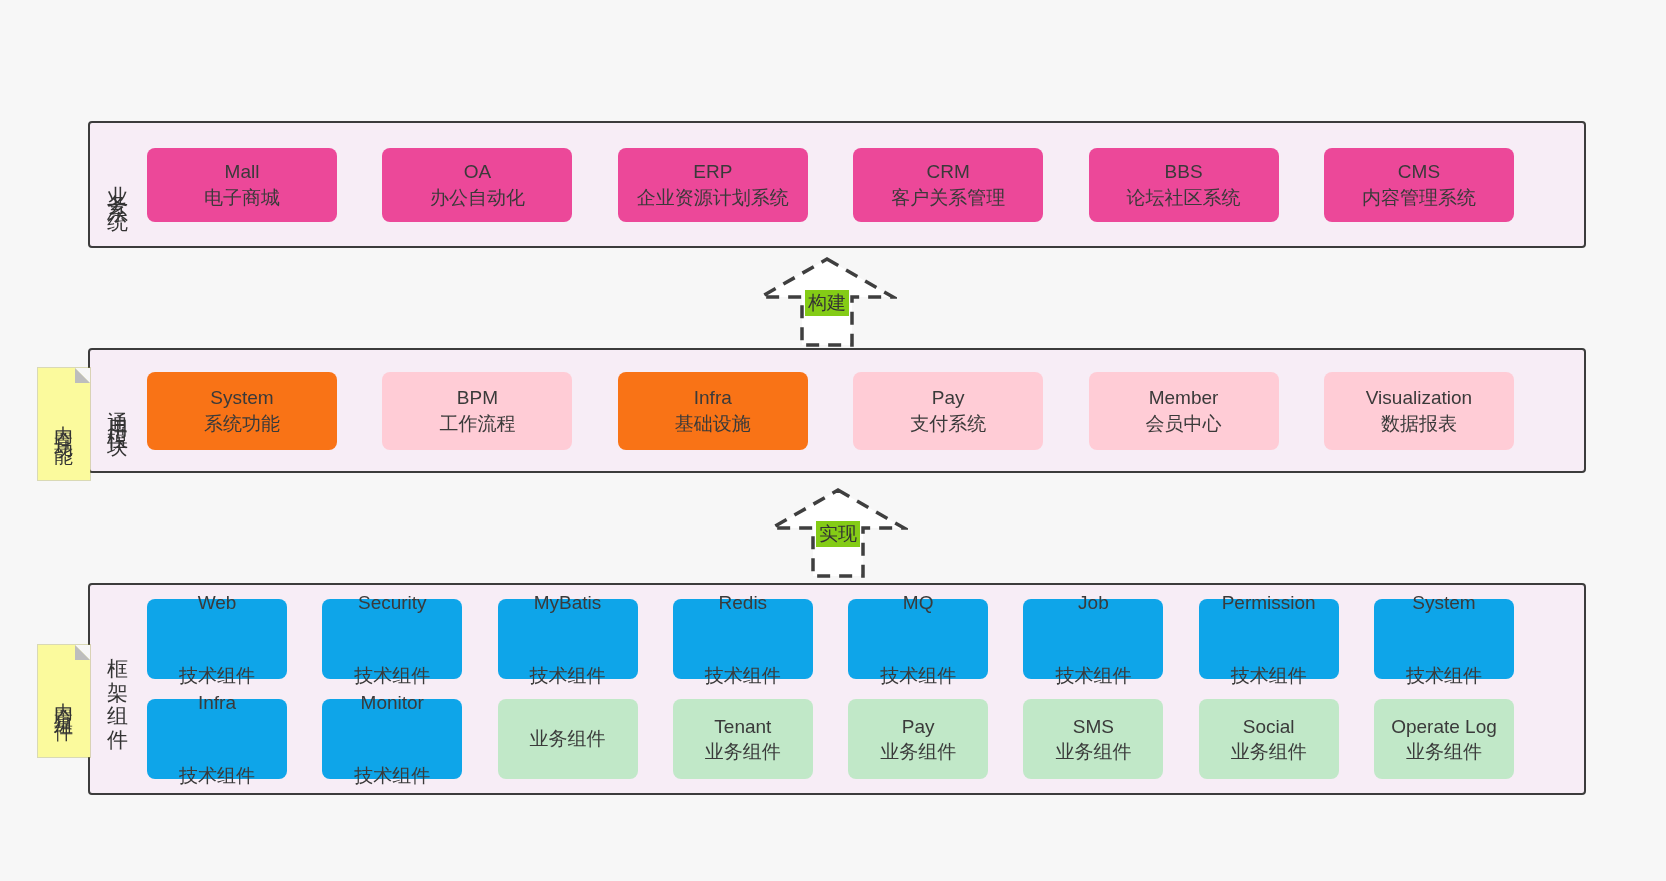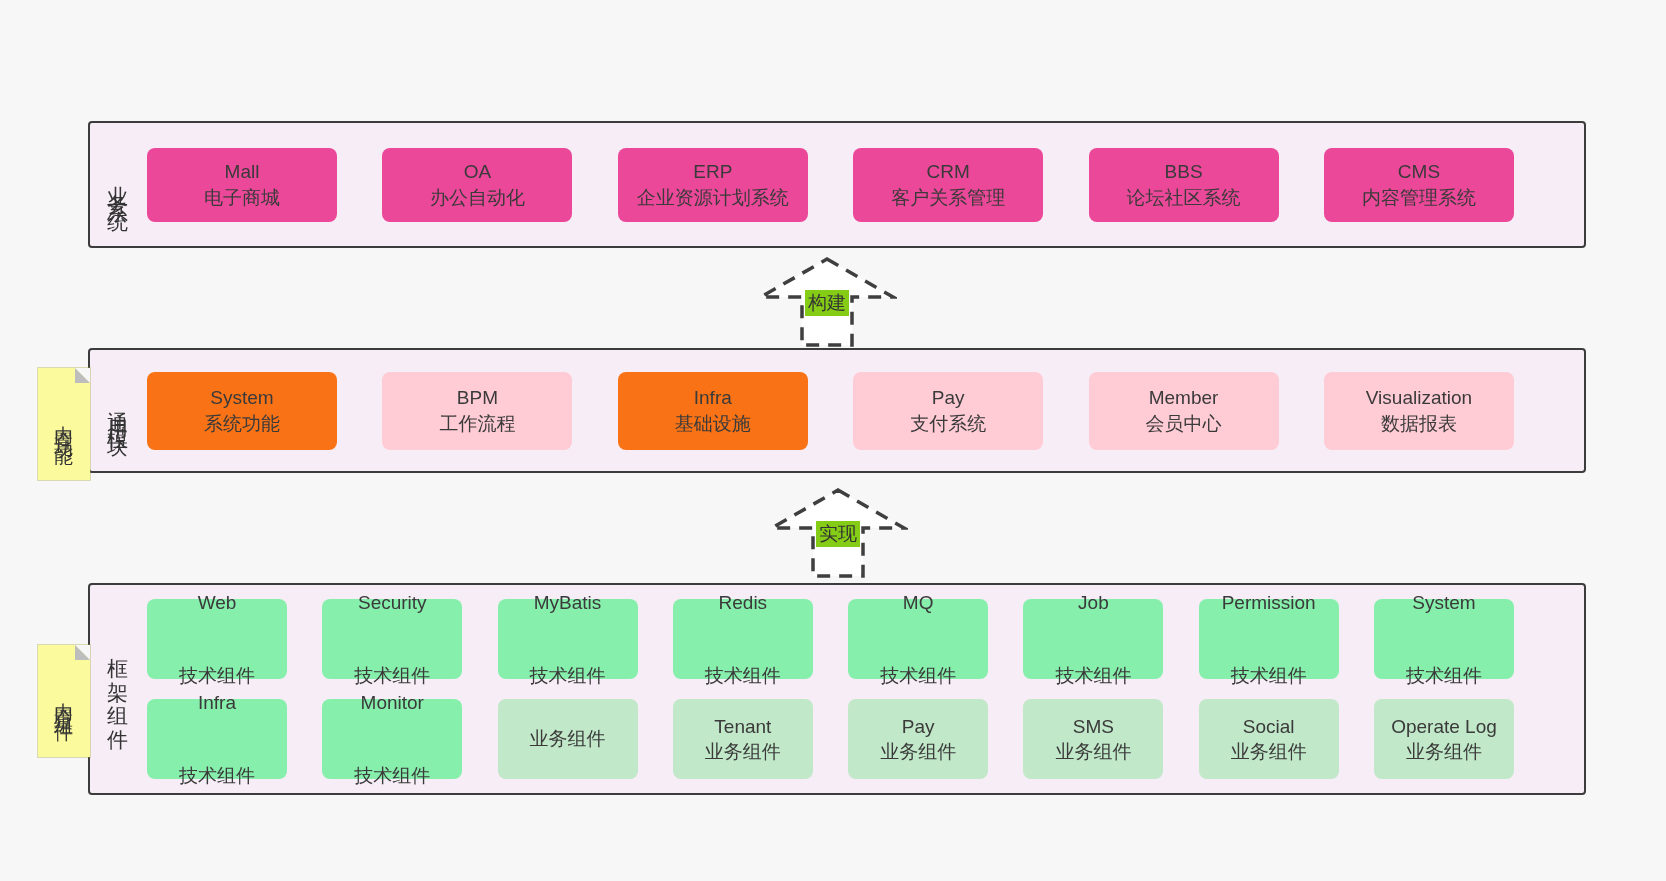--- a/index.html
+++ b/index.html
@@ -43,21 +43,21 @@
     text-align:center;padding:2px 8px;
   }
   .box .t,.box .s{font-size:19px;line-height:1.32;}
   .big{width:190px;height:74px;}
   .mid{width:190px;height:78px;}
   .small{width:140px;height:80px;}
 
   .v-blue{background:#ec4899;}
   .v-red{background:#f97316;}
   .v-pink{background:#ffccd6;}
-  .v-green{background:#86efac;gap:48px;}
+  .v-green{background:#0ea5e9;gap:48px;}
   .v-lgreen{background:#c1e8c8;}
 
   .arrow{position:absolute;width:140px;height:92px;}
   #arrow-build{left:757px;top:256px;}
   #arrow-implement{left:768px;top:487px;}
   .arrow svg{position:absolute;left:0;top:0;}
   .arrow-label{
     position:absolute;top:34px;left:50%;transform:translateX(-50%);
     background:#84cc16;font-size:19px;color:#333;padding:0 3px;white-space:nowrap;
   }

